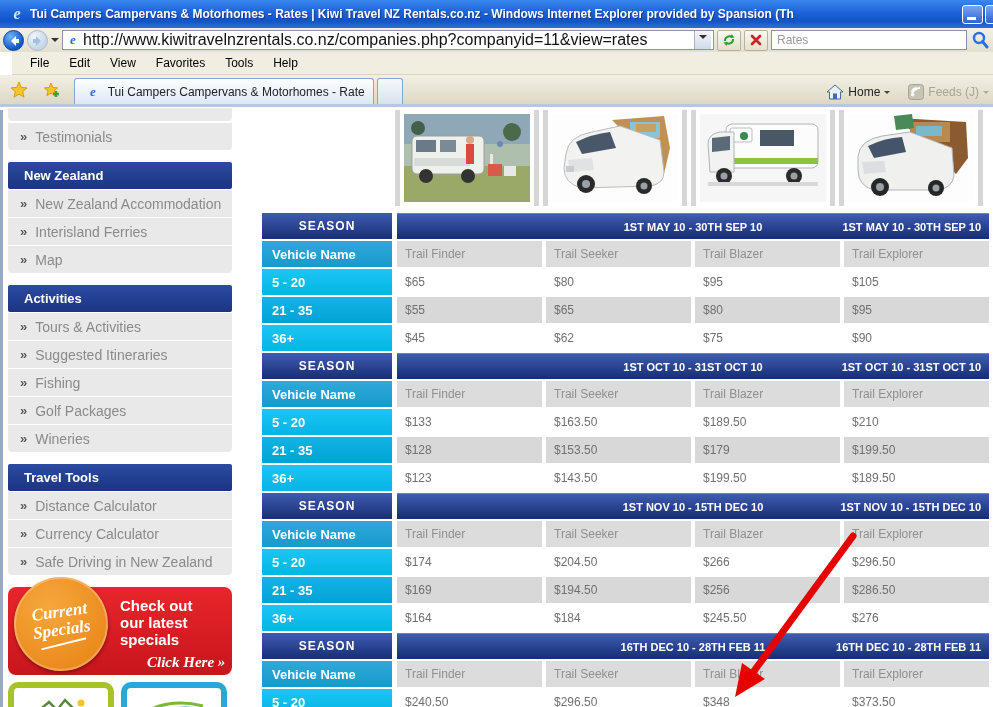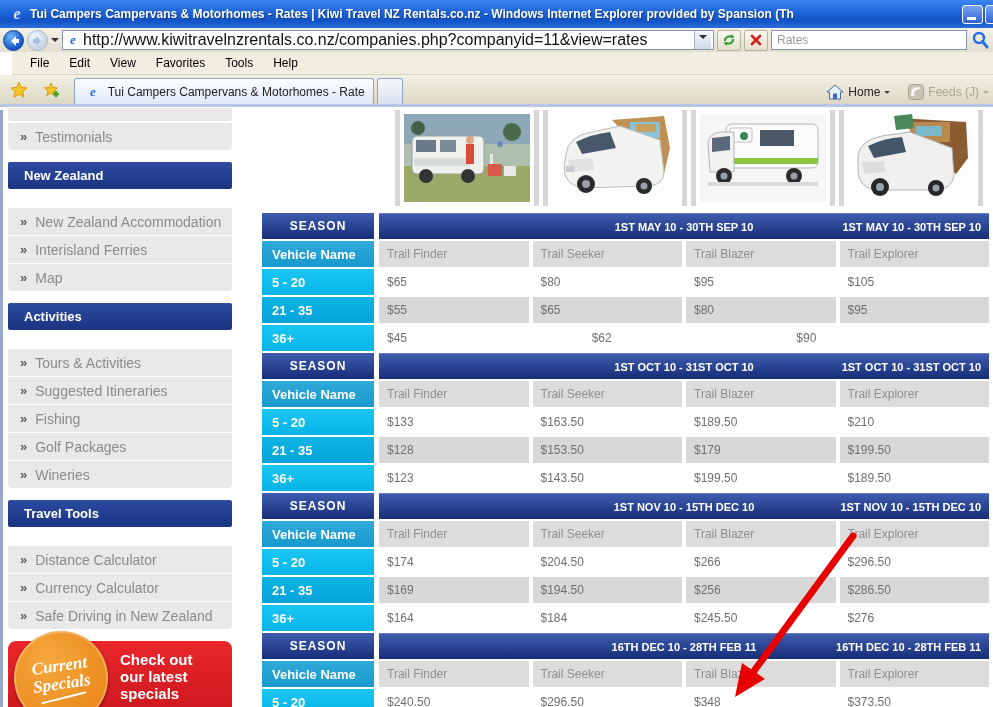--- a/index.html
+++ b/index.html
@@ -54,21 +54,21 @@
   .dd-sm { width:0; height:0; border:3px solid transparent; border-top-color:#444; margin-top:3px; }
   .dd-sm.disabled { border-top-color:#b0ac9c; }
 
   
   #page { position:absolute; top:110px; left:0; right:0; bottom:0; background:#fff; border-left:3px solid #9aa8c8; }
 
   
   #sidebar { position:absolute; left:5px; top:-2px; width:224px; }
   .sb-partial { height:13px; background:#e9e9e9; border-radius:0 0 4px 4px; margin-bottom:2px; }
   .sb-section { margin-bottom:12px; }
-  .sb-header { height:27px; margin-bottom:19px; background:linear-gradient(180deg,#2c4ba0,#1b3483); border-radius:2px;
+  .sb-header { height:27px; margin-bottom:1px; background:linear-gradient(180deg,#2c4ba0,#1b3483); border-radius:2px;
     color:#fff; font-size:13px; font-weight:bold; display:flex; align-items:center; padding-left:16px; }
   .sb-item { height:27px; margin-bottom:1px; background:#e9e9e9; display:flex; align-items:center; padding-left:12px; }
   .sb-item:last-child { border-radius:0 0 4px 4px; }
   .sb-item .chev { color:#5a5a5a; font-size:13px; font-weight:bold; margin-right:8px; }
   .sb-item .sb-label { color:#8a8a8a; font-size:14px; }
 
   .specials { position:relative; margin-top:8px; height:88px; background:linear-gradient(180deg,#e8262b,#c8151c);
     border-radius:8px; padding:10px 6px 0 112px; }
   .spec-circle { position:absolute; left:6px; top:-10px; width:94px; height:94px; border-radius:50%;
     background:radial-gradient(circle at 40% 30%,#f5a83c,#e87f12); box-shadow:0 2px 4px rgba(0,0,0,.35), inset 0 0 0 2px rgba(255,255,255,.25);
@@ -85,21 +85,21 @@
 
   
   #main { position:absolute; left:259px; top:0; width:727px; }
   .img-row { display:flex; gap:4px; margin-left:133px; height:96px; }
   .img-cell { width:144px; height:96px; background:#d6d6d6; flex:0 0 auto; padding:0 5px; }
   .photo { background:#fff; padding:4px; width:134px; }
   .photo svg { display:block; }
 
   .tables { margin-top:7px; }
   .t-row { display:flex; gap:5px; height:26px; margin-bottom:2px; }
-  .t-label { width:112px; flex:0 0 auto; display:flex; align-items:center; }
+  .t-label { width:130px; flex:0 0 auto; display:flex; align-items:center; }
   .season-label { background:linear-gradient(180deg,#3f5caf,#172e78); color:#fff; font-size:12px; font-weight:bold; justify-content:center; letter-spacing:1px; }
   .veh-label { background:linear-gradient(180deg,#2fa9d8,#1899cd); color:#fff; font-size:13px; font-weight:bold; padding-left:10px; }
   .age-label { color:#fff; font-size:13px; font-weight:bold; padding-left:10px; }
   .age-0,.age-2 { background:linear-gradient(180deg,#1cc6f2,#04b4e6); }
   .age-1 { background:linear-gradient(180deg,#12b4e4,#02a2d6); }
   .season-bar { flex:1; position:relative; background:linear-gradient(180deg,#3f5caf,#162d76); border-top:1px solid #6a82c4; }
   .season-bar .ctr { position:absolute; left:0; right:0; top:0; bottom:0; display:flex; align-items:center; justify-content:center;
     color:#fff; font-size:11px; font-weight:bold; }
   .season-bar .rgt { position:absolute; right:8px; top:0; bottom:0; display:flex; align-items:center;
     color:#fff; font-size:11px; font-weight:bold; }
@@ -419,20 +419,21 @@
                 <div class="t-cell cell-g">$65</div>
                 <div class="t-cell cell-g">$80</div>
                 <div class="t-cell cell-g">$95</div>
               </div>
             </div>
             <div class="t-row">
               <div class="t-label age-label age-2">36+</div>
               <div class="t-data">
                 <div class="t-cell cell-w">$45</div>
                 <div class="t-cell cell-w">$62</div>
+                <div class="t-cell cell-w">$75</div>
                 <div class="t-cell cell-w">$90</div>
               </div>
             </div>
           </div>
           <div class="season-block">
             <div class="t-row">
               <div class="t-label season-label">SEASON</div>
               <div class="season-bar">
                 <span class="ctr">1ST OCT 10 - 31ST OCT 10</span>
                 <span class="rgt">1ST OCT 10 - 31ST OCT 10</span>

